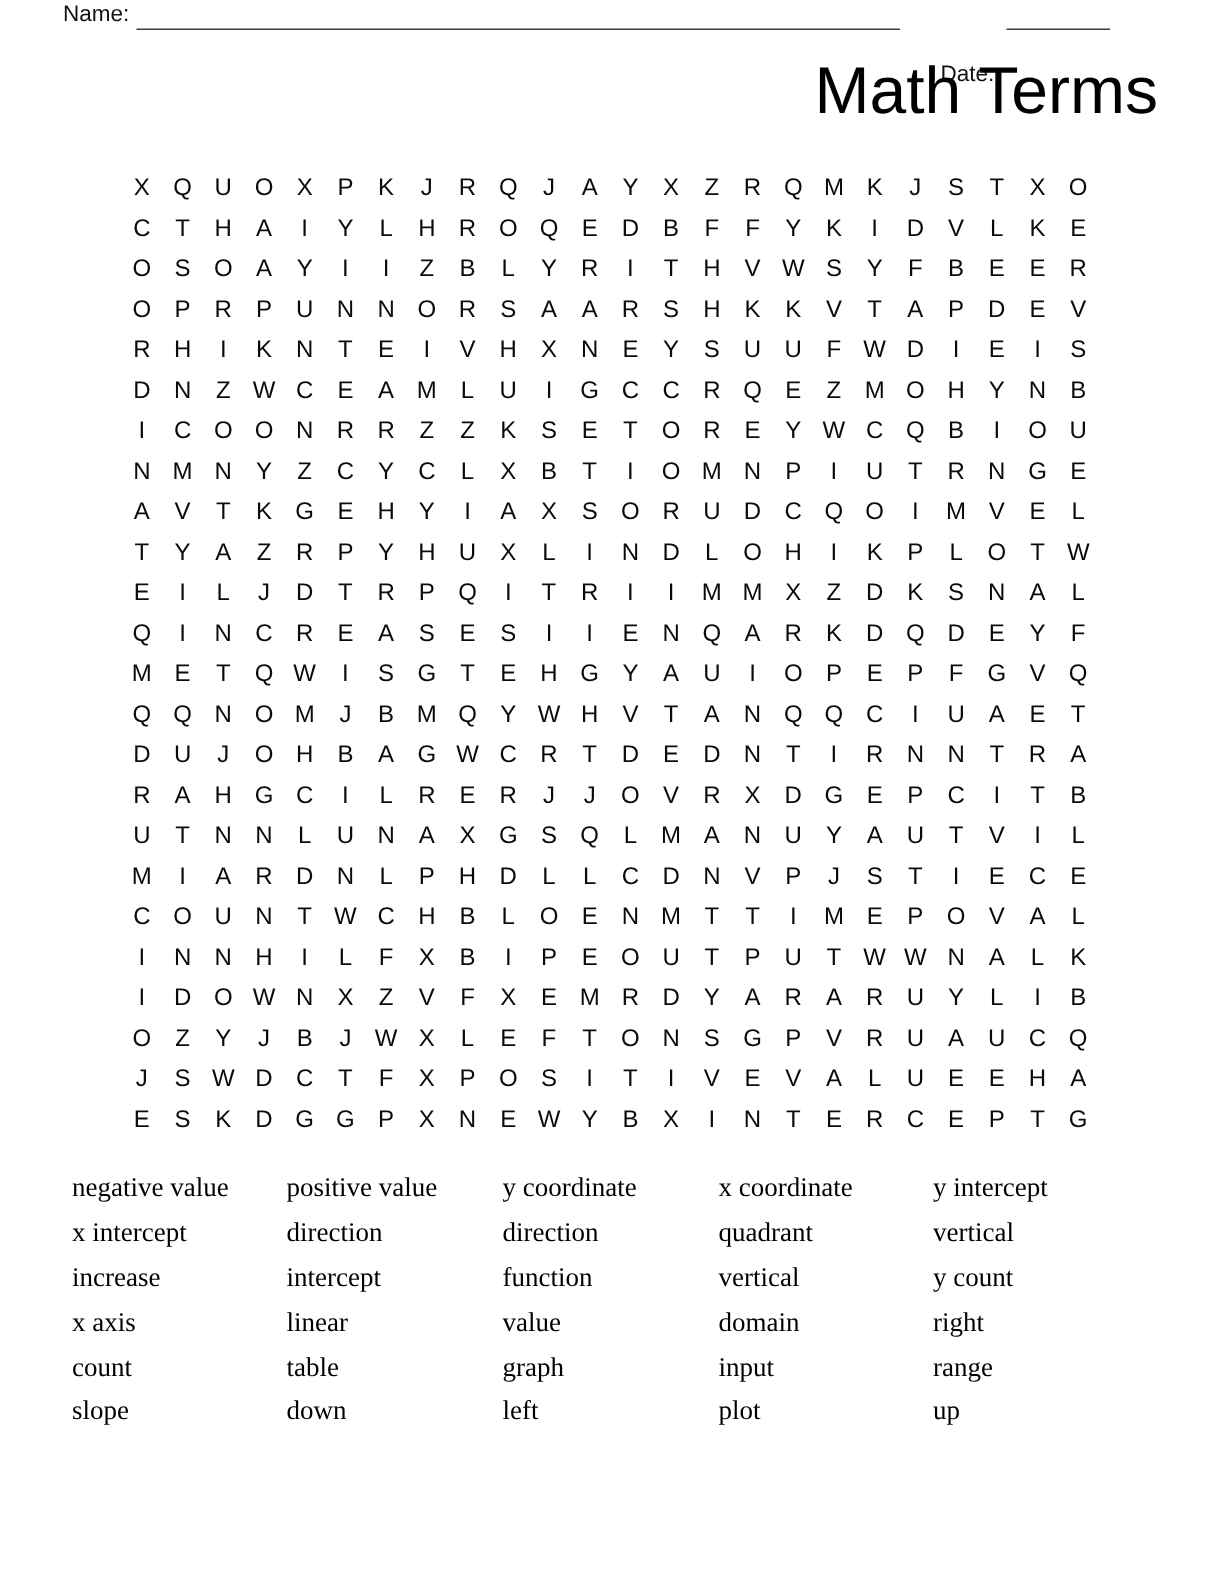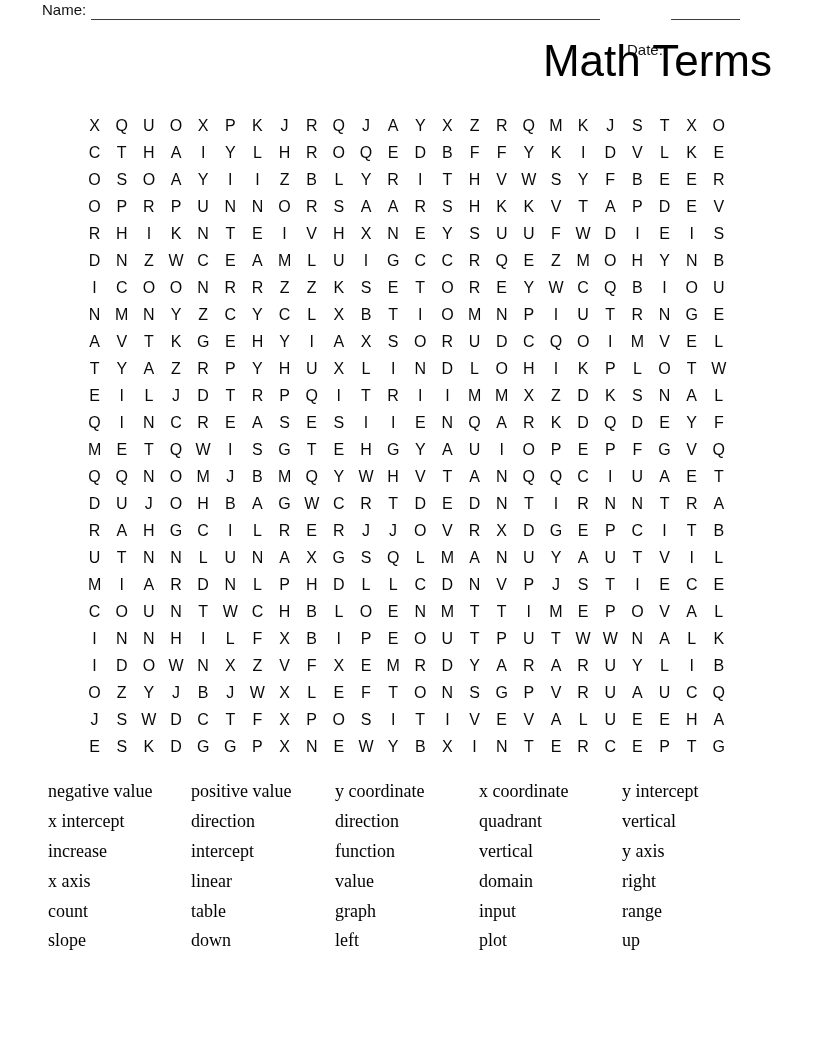--- a/index.html
+++ b/index.html
@@ -700,19 +700,19 @@
       <span class="word">graph</span>
       <span class="word">left</span>
       <span class="word">x coordinate</span>
       <span class="word">quadrant</span>
       <span class="word">vertical</span>
       <span class="word">domain</span>
       <span class="word">input</span>
       <span class="word">plot</span>
       <span class="word">y intercept</span>
       <span class="word">vertical</span>
-      <span class="word">y axis</span>
+      <span class="word">y count</span>
       <span class="word">right</span>
       <span class="word">range</span>
       <span class="word">up</span>
     </div>
 
 </div>
 
 </body></html>

